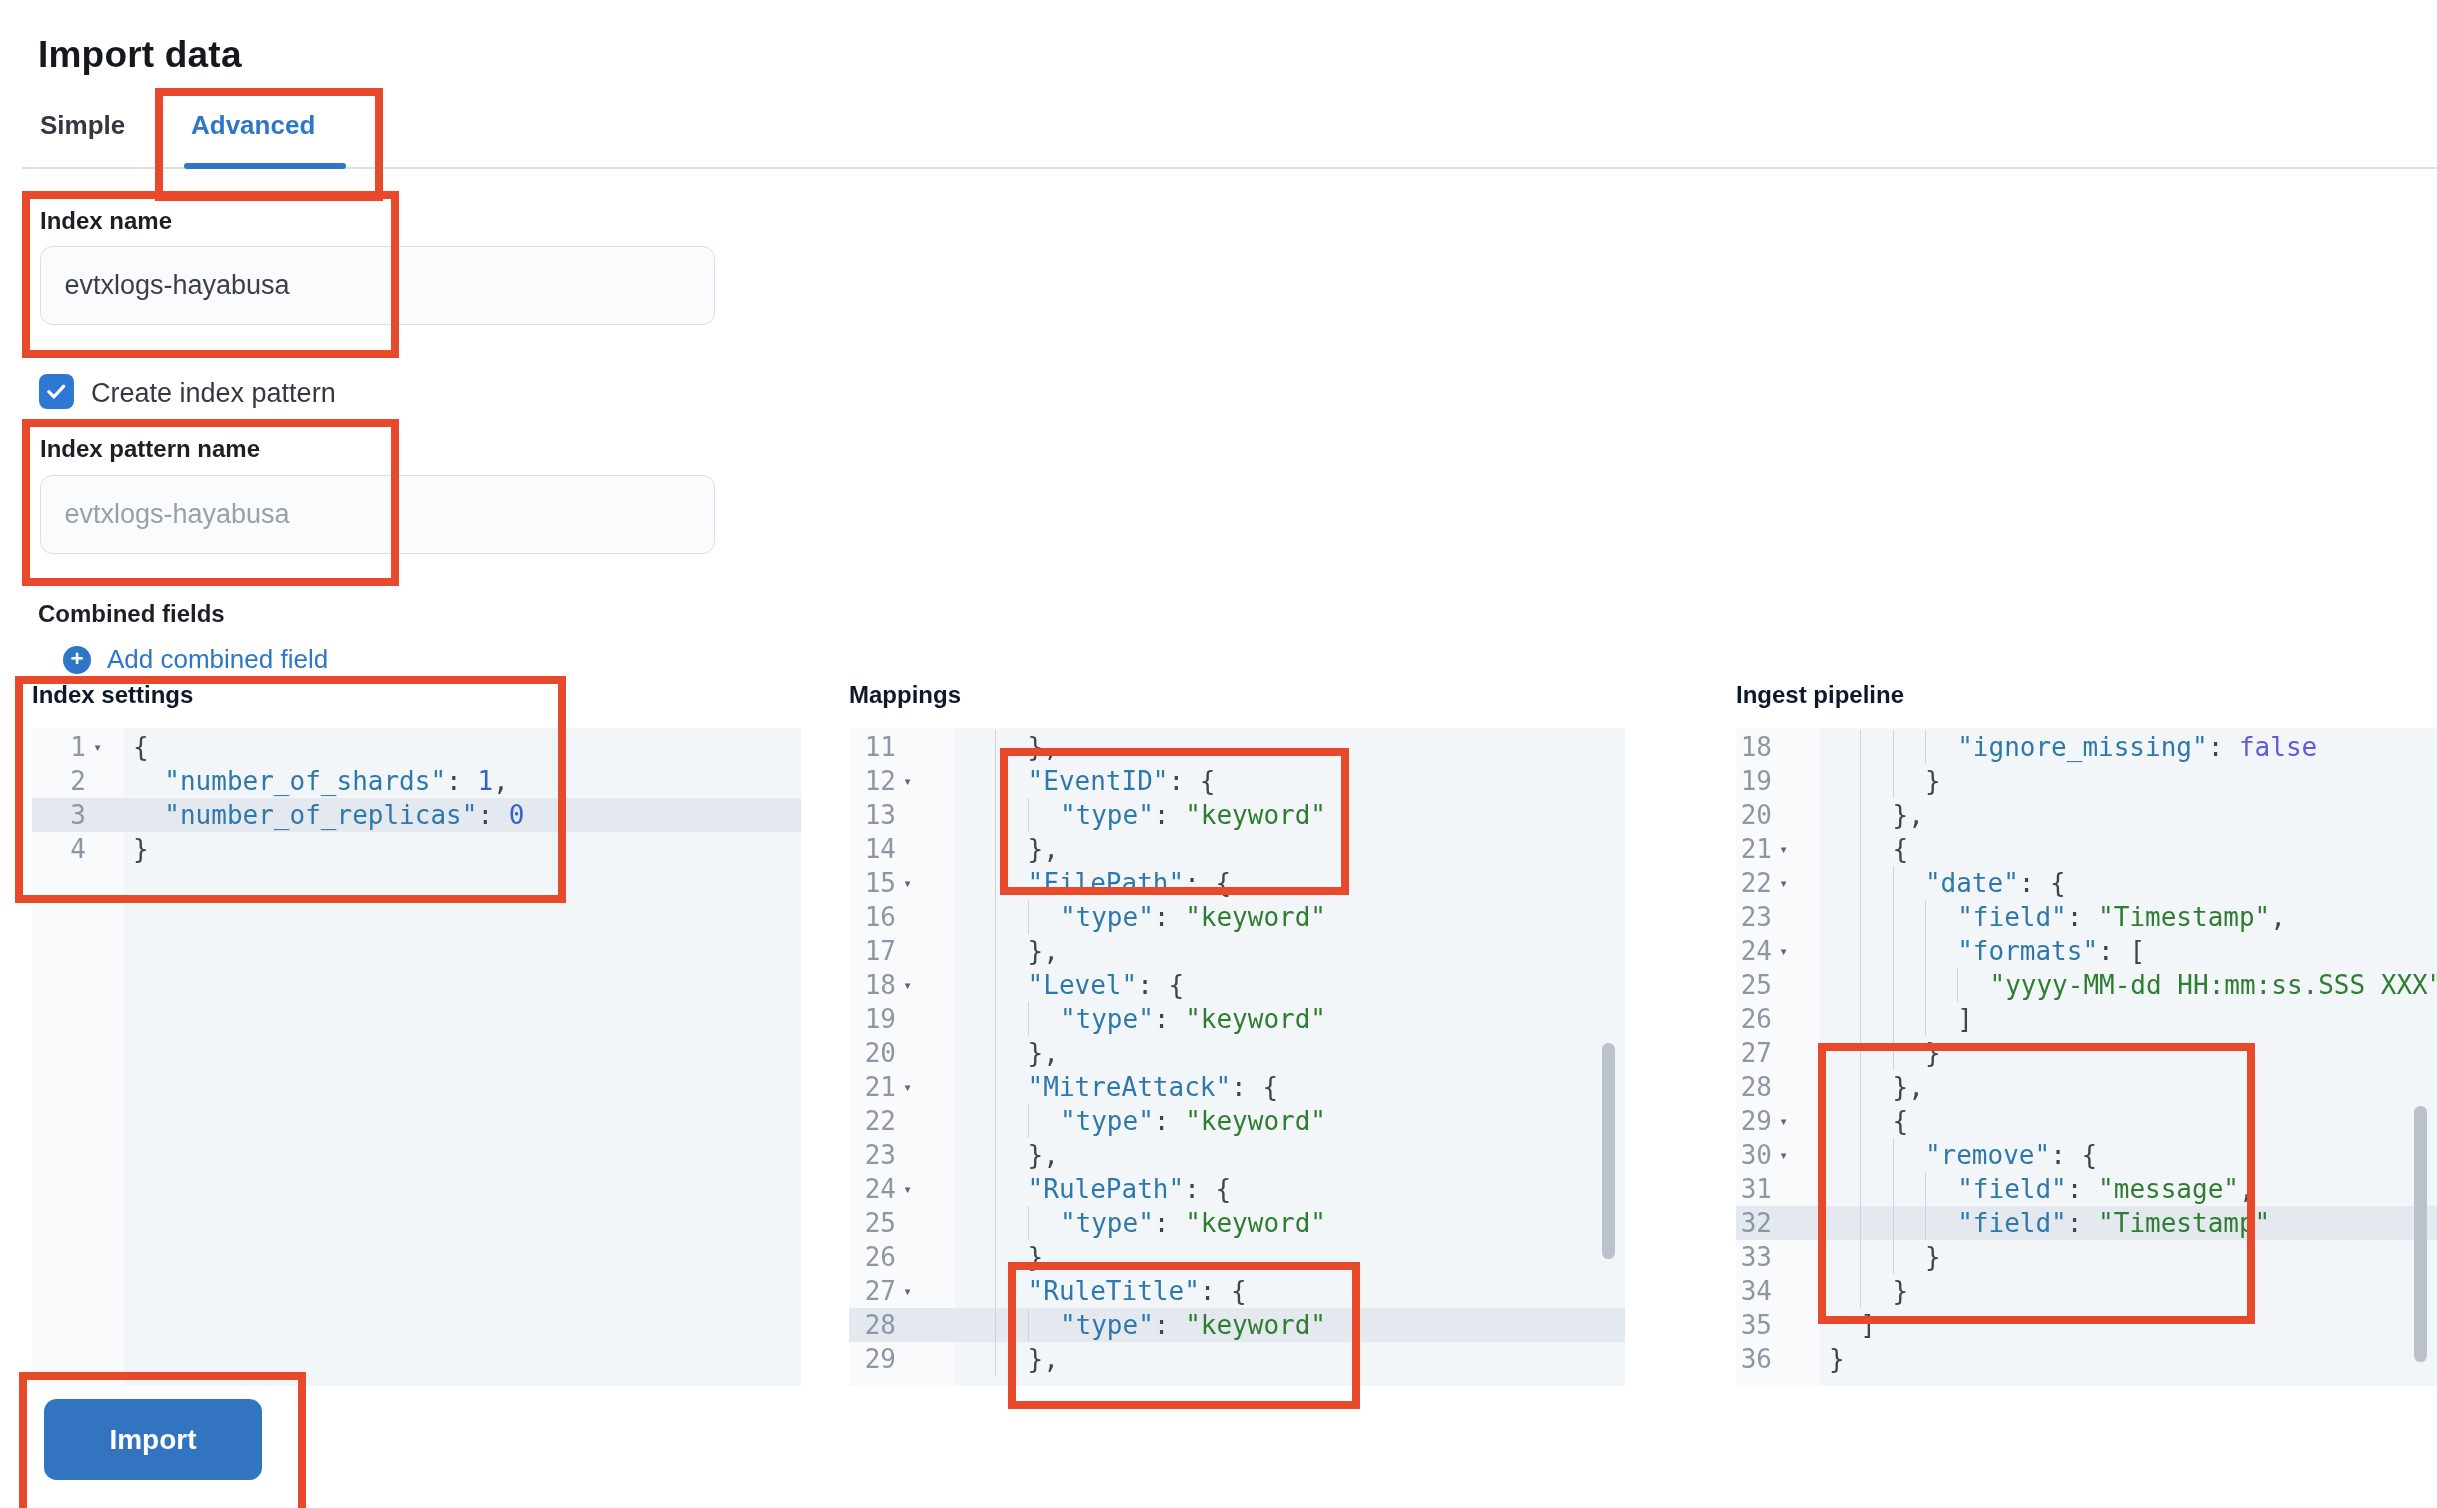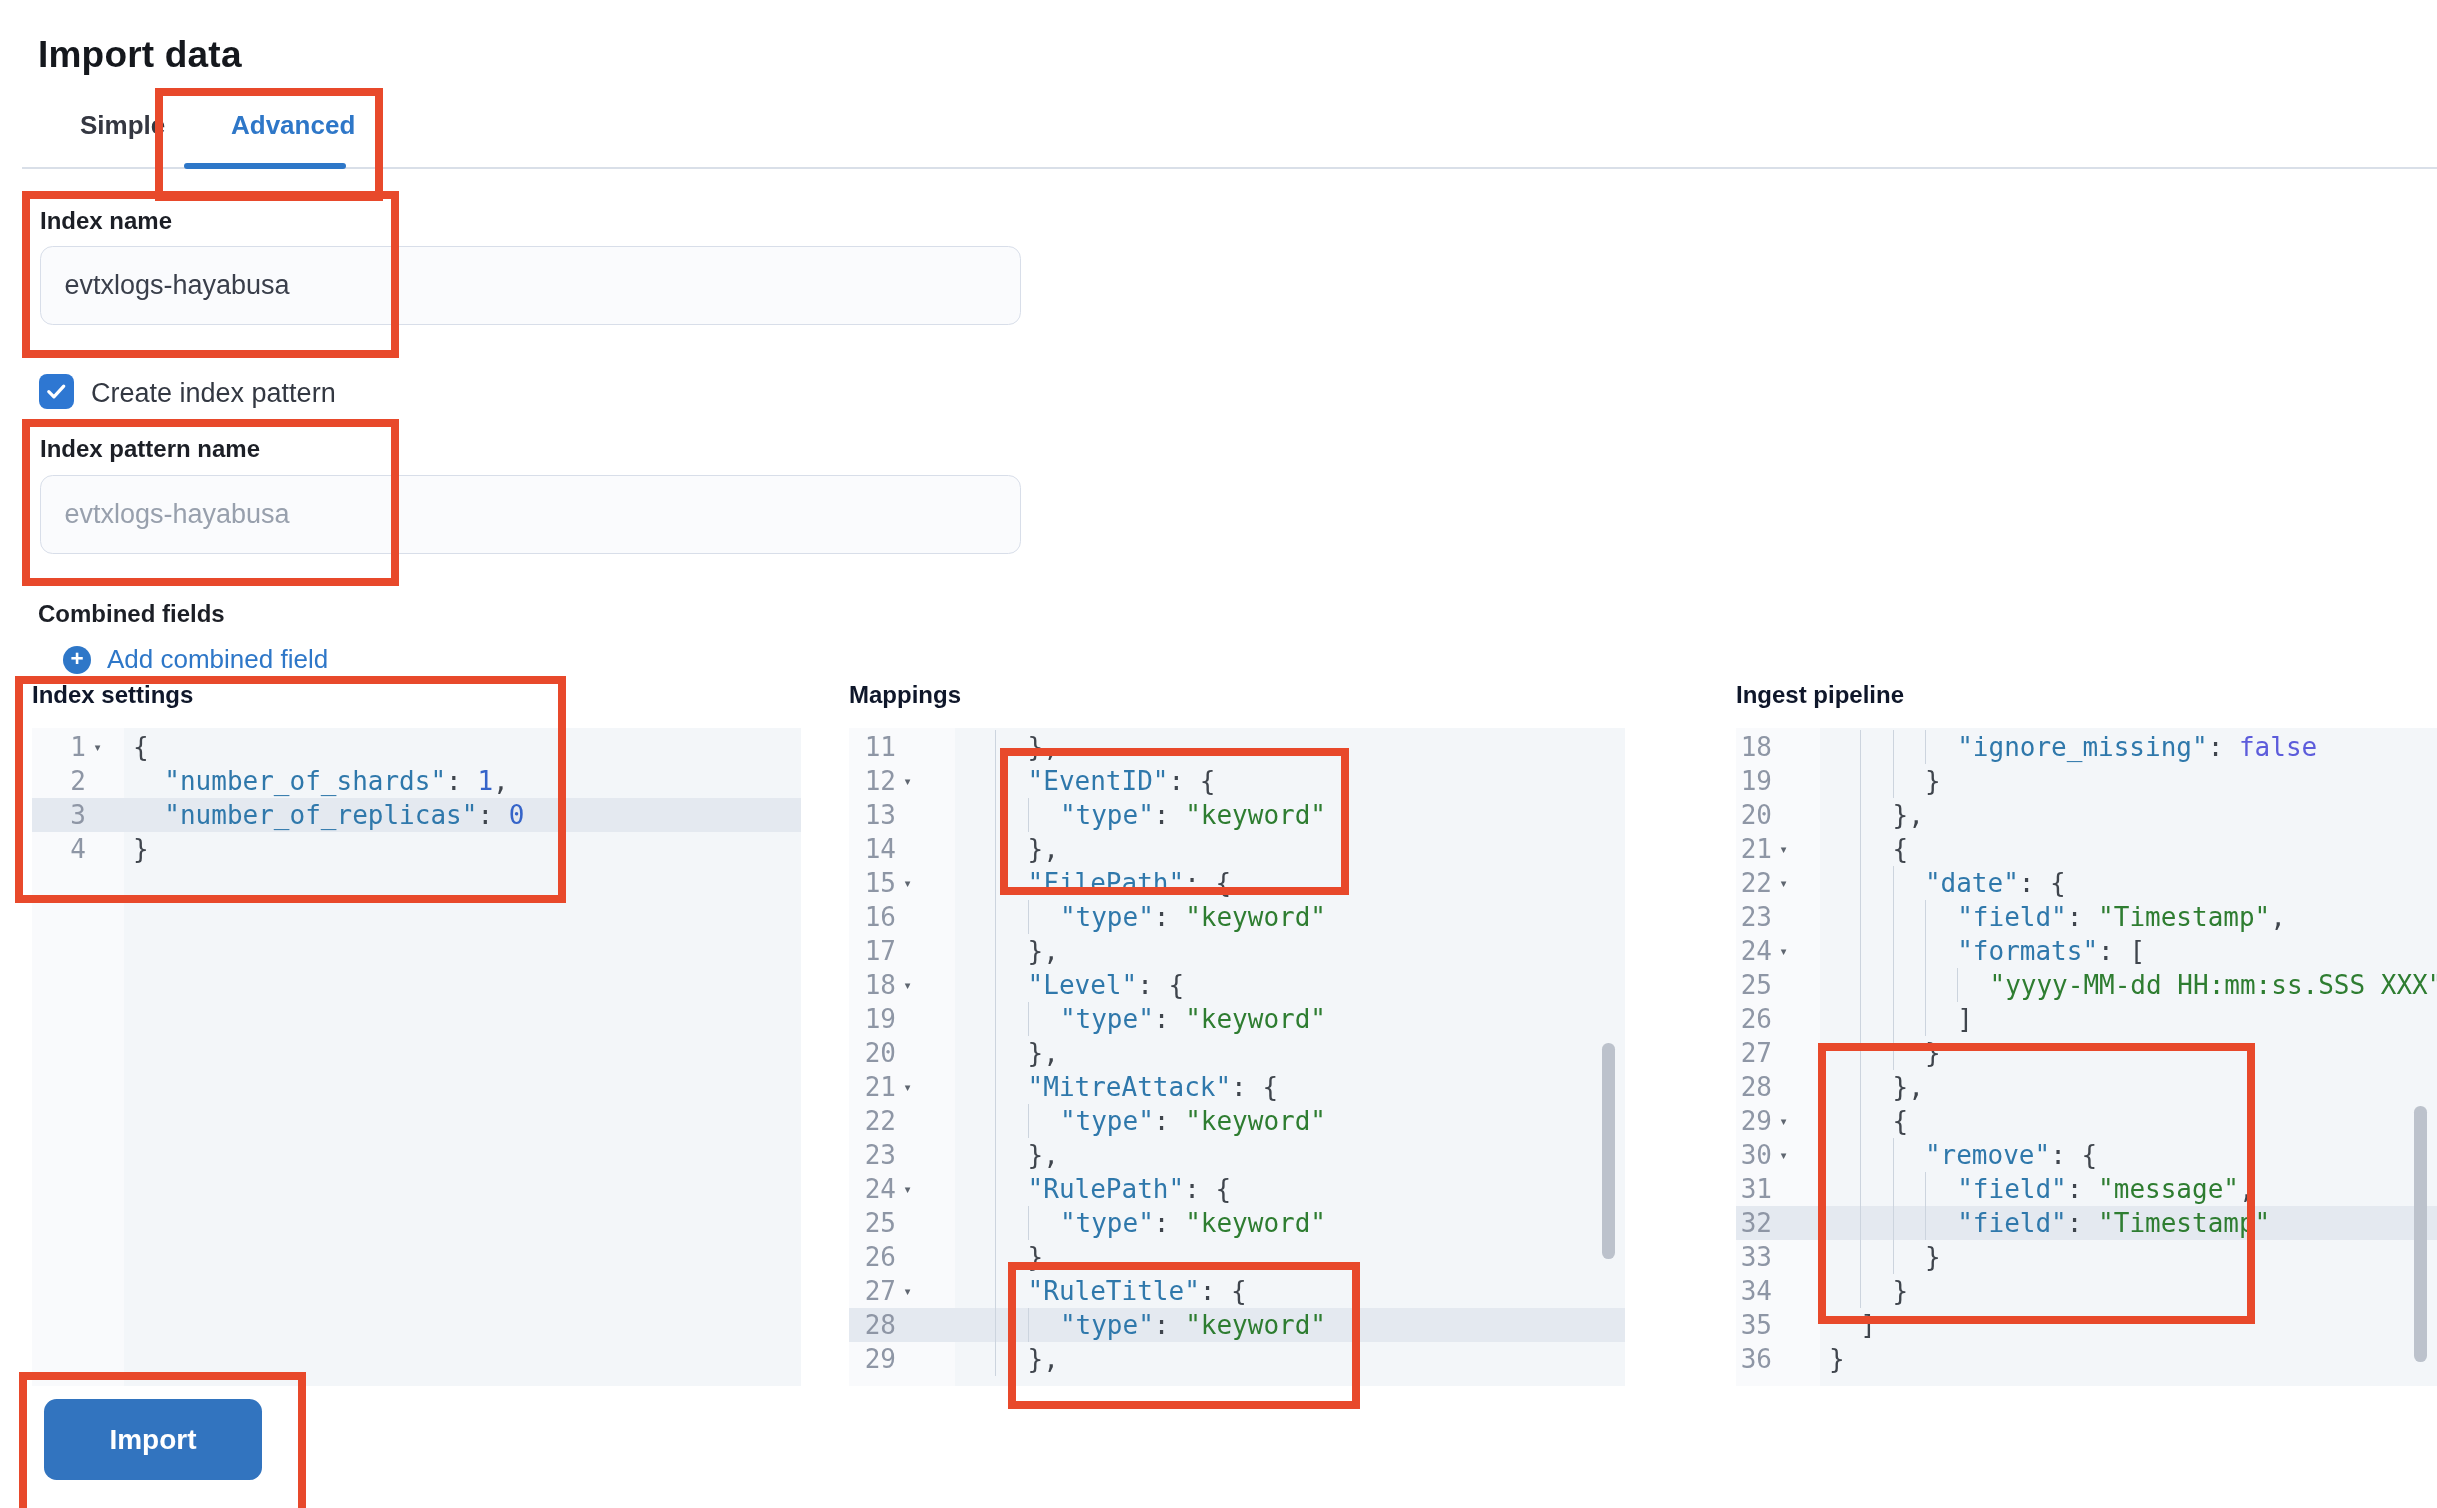--- a/index.html
+++ b/index.html
@@ -3,33 +3,33 @@
 <meta charset="utf-8">
 <style>
   html,body{margin:0;padding:0;background:#fff;}
   body{width:2438px;height:1508px;position:relative;overflow:hidden;
        font-family:"Liberation Sans",sans-serif;color:#343a46;}
 
   .abs{position:absolute;}
 
   
   .page-title{left:38px;top:9px;font-size:37px;font-weight:700;color:#15181d;letter-spacing:0.2px;}
-  .tab{font-size:26px;font-weight:700;color:#343741;cursor:pointer;margin-left:40px;}
+  .tab{font-size:26px;font-weight:700;color:#343741;cursor:pointer;}
   .tab.simple{left:40px;top:110px;}
   .tab.advanced{left:191px;top:110px;color:#2e77c8;}
   .tab-underline{left:184px;top:163px;width:162px;height:6.3px;border-radius:3.6px;background:#2e77c8;z-index:3;}
   .tabs-divider{left:21.6px;top:167px;right:0;height:1.8px;background:#d9dfe8;z-index:2;}
 
   
   .field-label{font-size:24px;font-weight:700;color:#1c1f26;}
   .lbl-index-name{left:40px;top:207px;}
   .lbl-ipn{left:40px;top:435px;}
   .lbl-combined{left:38px;top:600px;}
 
-  .text-input{left:40px;width:981px;height:79px;background:#fafbfd;border:1.8px solid #d8dee9;
+  .text-input{left:40px;width:675px;height:79px;background:#fafbfd;border:1.8px solid #d8dee9;
       border-radius:12.6px;font-family:"Liberation Sans",sans-serif;font-size:27px;color:#3a3f4b;
       padding:0 0 0 23.4px;box-sizing:border-box;outline:none;}
   .inp-index-name{top:246px;}
   .inp-ipn{top:475px;}
   .inp-ipn::placeholder{color:#98a0ad;opacity:1;}
 
   .checkbox{left:39px;top:374px;width:35px;height:35px;border-radius:8px;background:#2e77d2;
       display:flex;align-items:center;justify-content:center;cursor:pointer;}
   .checkbox svg{width:22.5px;height:22.5px;}
   .checkbox-label{left:91px;top:378px;font-size:27px;color:#333842;}

